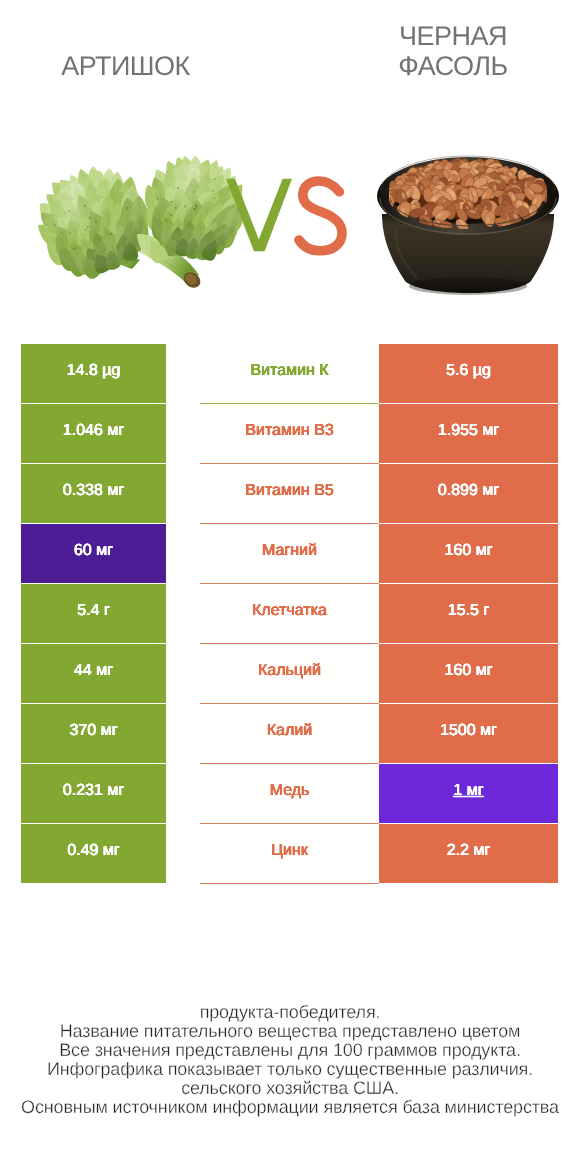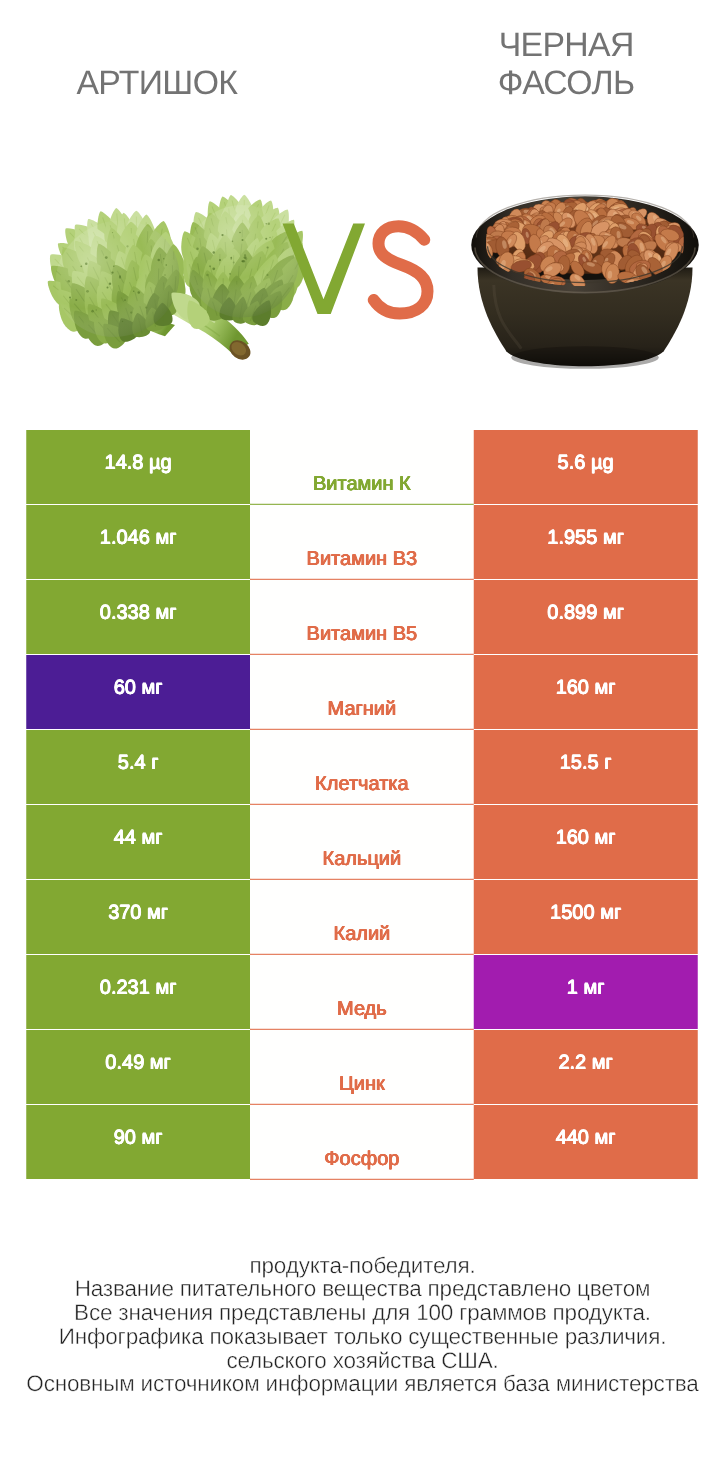--- a/index.html
+++ b/index.html
@@ -20,22 +20,22 @@
   
   .art{position:absolute;left:0;top:0;width:580px;height:330px;z-index:2;}
   .art.behind{z-index:1;}
 
   
   .table{position:absolute;left:21px;top:344px;width:537px;z-index:4;}
   .row{position:relative;height:60px;}
   .cell{position:absolute;top:0;height:59px;display:flex;align-items:center;justify-content:center;
         font-size:16px;font-weight:400;letter-spacing:0;padding-bottom:6px;box-sizing:border-box;
         transform:translate3d(0,0,0);}
-  .c-l{left:0;width:179px;color:#fff;}
-  .c-m{left:179px;width:179px;background:#fffffe;align-items:flex-end;}
+  .c-l{left:0;width:145px;color:#fff;}
+  .c-m{left:179px;width:179px;background:#fffffe;}
   .c-r{left:358px;width:179px;color:#fff;}
   .c-m .sep{position:absolute;left:0;right:0;bottom:-1px;height:1px;opacity:.85;}
 
   
   .foot{position:absolute;left:0;top:1003px;width:580px;text-align:center;color:#232323;transform:translate3d(0,0,0);
         font-size:18px;line-height:19px;letter-spacing:-0.15px;
         -webkit-text-stroke:0.35px #ffffff;}
 </style>
 </head>
 <body>
@@ -1180,37 +1180,29 @@
           <i class="sep" style="background: rgb(224, 108, 73);"></i>
         </div>
         <div class="cell c-r" style="background: rgb(224, 108, 73); text-shadow: rgb(255, 255, 255) 0.4px 0px 0px, rgb(255, 255, 255) -0.4px 0px 0px, rgb(255, 255, 255) 0px 0.3px 0px, rgb(255, 255, 255) 0px -0.3px 0px;">1500 мг</div>
       </div>
       <div class="row">
         <div class="cell c-l" style="background: rgb(130, 168, 50); text-shadow: rgb(255, 255, 255) 0.4px 0px 0px, rgb(255, 255, 255) -0.4px 0px 0px, rgb(255, 255, 255) 0px 0.3px 0px, rgb(255, 255, 255) 0px -0.3px 0px;">0.231 мг</div>
         <div class="cell c-m">
           <span style="color: rgb(224, 108, 73); text-shadow: rgb(224, 108, 73) 0.4px 0px 0px, rgb(224, 108, 73) -0.4px 0px 0px, rgb(224, 108, 73) 0px 0.3px 0px, rgb(224, 108, 73) 0px -0.3px 0px;">Медь</span>
           <i class="sep" style="background: rgb(224, 108, 73);"></i>
         </div>
-        <div class="cell c-r" style="background: #a21caf; text-shadow: rgb(255, 255, 255) 0.4px 0px 0px, rgb(255, 255, 255) -0.4px 0px 0px, rgb(255, 255, 255) 0px 0.3px 0px, rgb(255, 255, 255) 0px -0.3px 0px;">1 мг</div>
+        <div class="cell c-r" style="background: #6d28d9; text-shadow: rgb(255, 255, 255) 0.4px 0px 0px, rgb(255, 255, 255) -0.4px 0px 0px, rgb(255, 255, 255) 0px 0.3px 0px, rgb(255, 255, 255) 0px -0.3px 0px; text-decoration: underline;">1 мг</div>
       </div>
       <div class="row">
         <div class="cell c-l" style="background: rgb(130, 168, 50); text-shadow: rgb(255, 255, 255) 0.4px 0px 0px, rgb(255, 255, 255) -0.4px 0px 0px, rgb(255, 255, 255) 0px 0.3px 0px, rgb(255, 255, 255) 0px -0.3px 0px;">0.49 мг</div>
         <div class="cell c-m">
           <span style="color: rgb(224, 108, 73); text-shadow: rgb(224, 108, 73) 0.4px 0px 0px, rgb(224, 108, 73) -0.4px 0px 0px, rgb(224, 108, 73) 0px 0.3px 0px, rgb(224, 108, 73) 0px -0.3px 0px;">Цинк</span>
           <i class="sep" style="background: rgb(224, 108, 73);"></i>
         </div>
         <div class="cell c-r" style="background: rgb(224, 108, 73); text-shadow: rgb(255, 255, 255) 0.4px 0px 0px, rgb(255, 255, 255) -0.4px 0px 0px, rgb(255, 255, 255) 0px 0.3px 0px, rgb(255, 255, 255) 0px -0.3px 0px;">2.2 мг</div>
-      </div>
-      <div class="row">
-        <div class="cell c-l" style="background: rgb(130, 168, 50); text-shadow: rgb(255, 255, 255) 0.4px 0px 0px, rgb(255, 255, 255) -0.4px 0px 0px, rgb(255, 255, 255) 0px 0.3px 0px, rgb(255, 255, 255) 0px -0.3px 0px;">90 мг</div>
-        <div class="cell c-m">
-          <span style="color: rgb(224, 108, 73); text-shadow: rgb(224, 108, 73) 0.4px 0px 0px, rgb(224, 108, 73) -0.4px 0px 0px, rgb(224, 108, 73) 0px 0.3px 0px, rgb(224, 108, 73) 0px -0.3px 0px;">Фосфор</span>
-          <i class="sep" style="background: rgb(224, 108, 73);"></i>
-        </div>
-        <div class="cell c-r" style="background: rgb(224, 108, 73); text-shadow: rgb(255, 255, 255) 0.4px 0px 0px, rgb(255, 255, 255) -0.4px 0px 0px, rgb(255, 255, 255) 0px 0.3px 0px, rgb(255, 255, 255) 0px -0.3px 0px;">440 мг</div>
       </div>
     </div>
   <div class="foot" id="foot">
       <div>продукта-победителя.</div>
       <div>Название питательного вещества представлено цветом</div>
       <div>Все значения представлены для 100 граммов продукта.</div>
       <div>Инфографика показывает только существенные различия.</div>
       <div>сельского хозяйства США.</div>
       <div>Основным источником информации является база министерства</div>
     </div>

